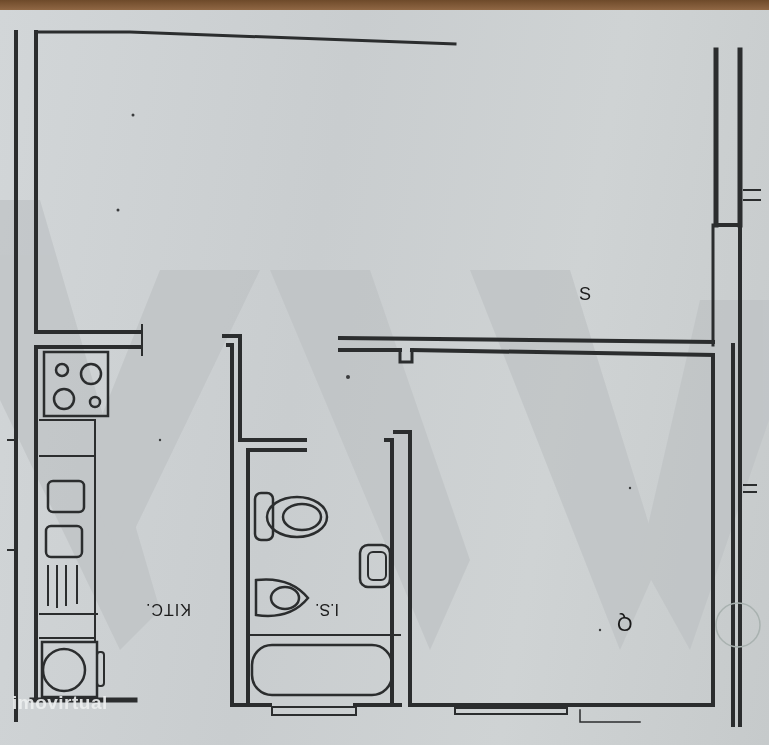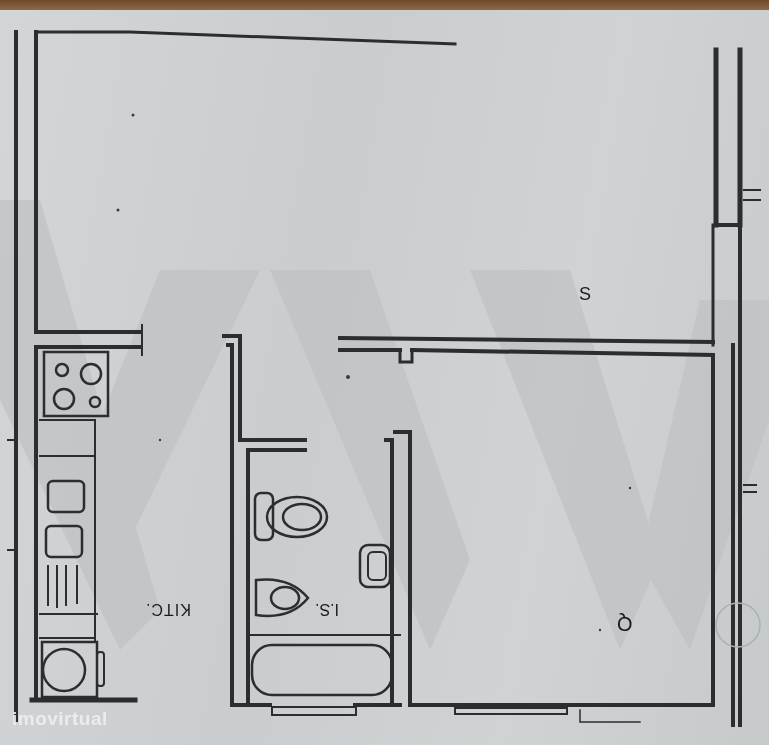--- a/index.html
+++ b/index.html
@@ -2,21 +2,21 @@
 <html><head>
 <meta charset="utf-8">
 <style>
   html,body{margin:0;padding:0;}
   body{width:769px;height:745px;overflow:hidden;background:#c9ccce;font-family:"Liberation Sans",sans-serif;position:relative;}
   .wood{position:absolute;left:0;top:0;width:769px;height:14px;background:linear-gradient(180deg,#6e4a2a,#8a6240 60%,#a07850);}
   .paper{position:absolute;left:0;top:10px;width:769px;height:735px;background:linear-gradient(100deg,#d2d6d8 0%,#c9cdcf 40%,#cfd3d4 70%,#c6cacb 100%);}
   svg{position:absolute;left:0;top:0;}
   .lbl{position:absolute;color:#1a1a1a;font-size:18px;}
   .upside{transform:rotate(180deg);}
-  .wm{position:absolute;left:12px;top:708px;color:#eef0f0;font-weight:bold;font-size:19px;letter-spacing:0.5px;opacity:0.9;}
+  .wm{position:absolute;left:12px;top:692px;color:#eef0f0;font-weight:bold;font-size:19px;letter-spacing:0.5px;opacity:0.9;}
 </style>
 </head>
 <body>
 
 <div class="wood"></div>
 <div class="paper"></div>
 
 <svg width="769" height="745" viewBox="0 0 769 745">
 
   <g fill="#bfc3c5" opacity="0.75">

